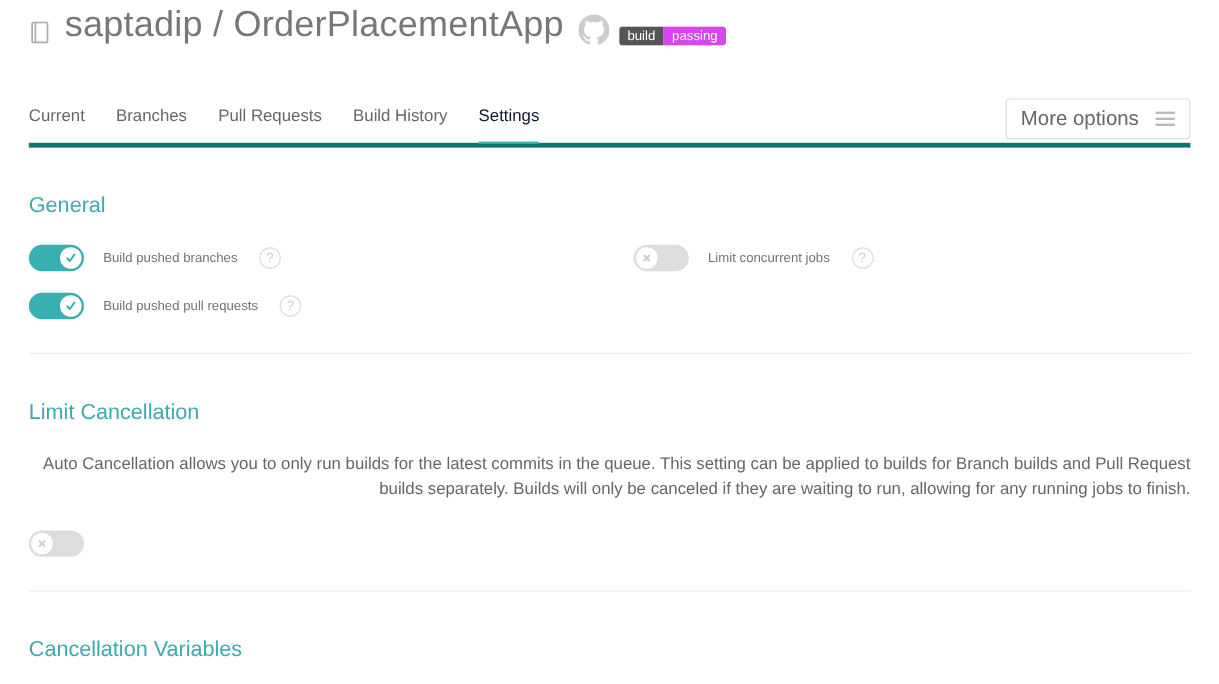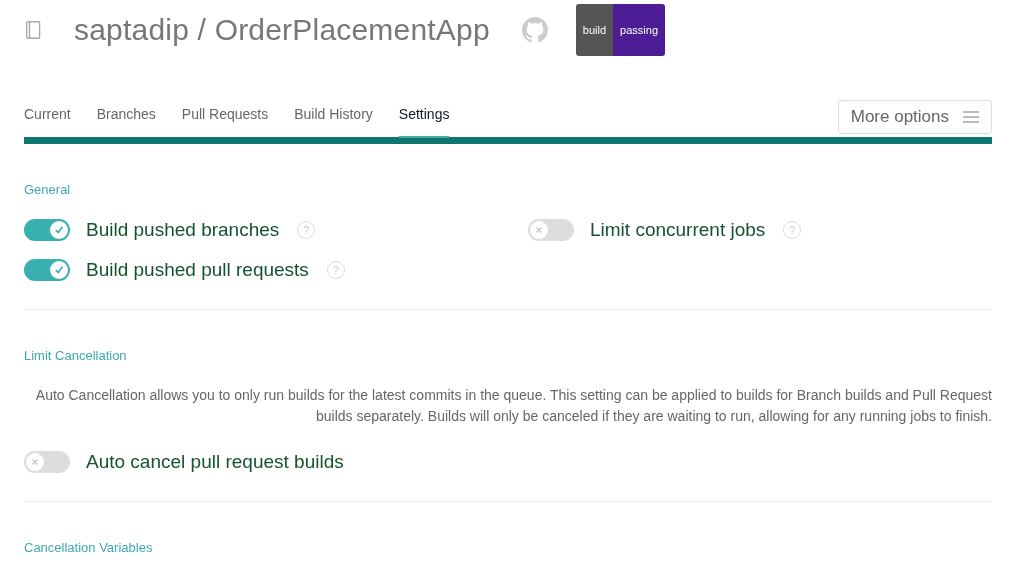--- a/index.html
+++ b/index.html
@@ -6,22 +6,22 @@
   body {
     font-family: -apple-system, BlinkMacSystemFont, "Segoe UI", Helvetica, Arial, sans-serif;
     color: #666;
     background: #fff;
     width: 1016px;
   }
   .container { padding: 0 24px; }
   
   .header {
     display: flex;
-    align-items: center;
-    gap: 28px;
+    align-items: flex-end;
+    gap: 8px;
     padding: 4px 0 12px 0;
   }
   .repo-icon { width: 22px; height: 22px; color: #aaa; }
   .repo-title {
     font-size: 30px;
     font-weight: 400;
     color: #777;
     letter-spacing: 0.2px;
   }
   .github-icon {
@@ -29,28 +29,28 @@
     color: #ccc;
     margin-left: 4px;
   }
   .badge {
     display: inline-flex;
     font-size: 11px;
     font-weight: 400;
     border-radius: 3px;
     overflow: hidden;
   }
-  .badge span { padding: 20px 7px; color: #fff; }
+  .badge span { padding: 2px 7px; color: #fff; }
   .badge .left { background: #555; }
-  .badge .right { background: #4c1d95; }
+  .badge .right { background: #d946ef; }
 
   .tabbar {
     display: flex;
     align-items: center;
-    border-bottom: 7px solid #0f766e;
+    border-bottom: 4px solid #0f766e;
     margin-top: 28px;
   }
   .tabs { display: flex; gap: 26px; }
   .tab {
     font-size: 14px;
     color: #666;
     padding: 10px 0 14px 0;
     cursor: pointer;
   }
   .tab.active {
@@ -71,21 +71,21 @@
     cursor: pointer;
   }
   .hamburger {
     width: 16px; height: 12px;
     display: flex; flex-direction: column; justify-content: space-between;
   }
   .hamburger div { height: 2px; background: #bbb; }
 
   .section-title {
     color: #3eaaaf;
-    font-size: 13px;
+    font-size: 18px;
     font-weight: 400;
     margin-top: 38px;
     margin-bottom: 22px;
   }
   .section-desc {
     font-size: 14px;
     line-height: 1.5;
     color: #666;
     margin-bottom: 24px;
     text-align: right;
@@ -116,22 +116,22 @@
     border-radius: 50%;
     background: #fff;
     display: flex; align-items: center; justify-content: center;
   }
   .toggle.on .knob { right: 2px; }
   .toggle.off .knob { left: 2px; }
   .knob svg { width: 10px; height: 10px; }
   .toggle.on .knob svg { stroke: #37b0af; }
   .toggle.off .knob svg { stroke: #ccc; }
   .toggle-label {
-    font-size: 19px;
-    color: #14532d;
+    font-size: 11px;
+    color: #737373;
   }
   .help {
     width: 18px; height: 18px;
     border: 1px solid #ddd;
     border-radius: 50%;
     display: flex; align-items: center; justify-content: center;
     font-size: 11px;
     color: #ccc;
     cursor: pointer;
     margin-left: 2px;
@@ -218,20 +218,19 @@
   <div class="section-desc">Auto Cancellation allows you to only run builds for the latest commits in the queue. This setting can be applied to builds for Branch builds and Pull Request builds separately. Builds will only be canceled if they are waiting to run, allowing for any running jobs to finish.</div>
   <div class="row-grid">
     <div class="toggle-row">
       <div class="toggle off">
           <div class="knob">
             <svg viewBox="0 0 12 12" fill="none" stroke-width="2">
               <path d="M3 3l6 6M9 3l-6 6"></path>
             </svg>
           </div>
         </div>
-      <span class="toggle-label">Auto cancel pull request builds</span>
     </div>
   </div>
   <hr>
 
   <div class="section-title">Cancellation Variables</div>
 
 </div>
 
 </body></html>

